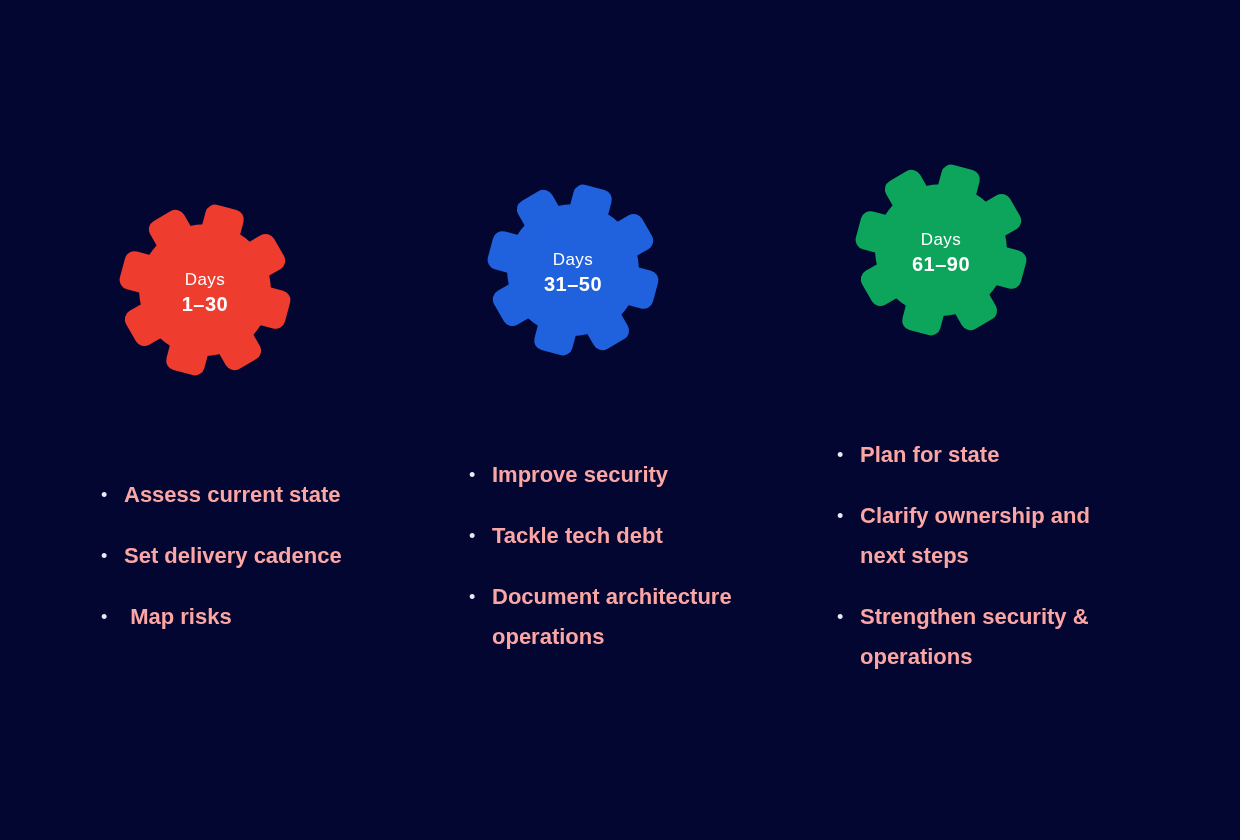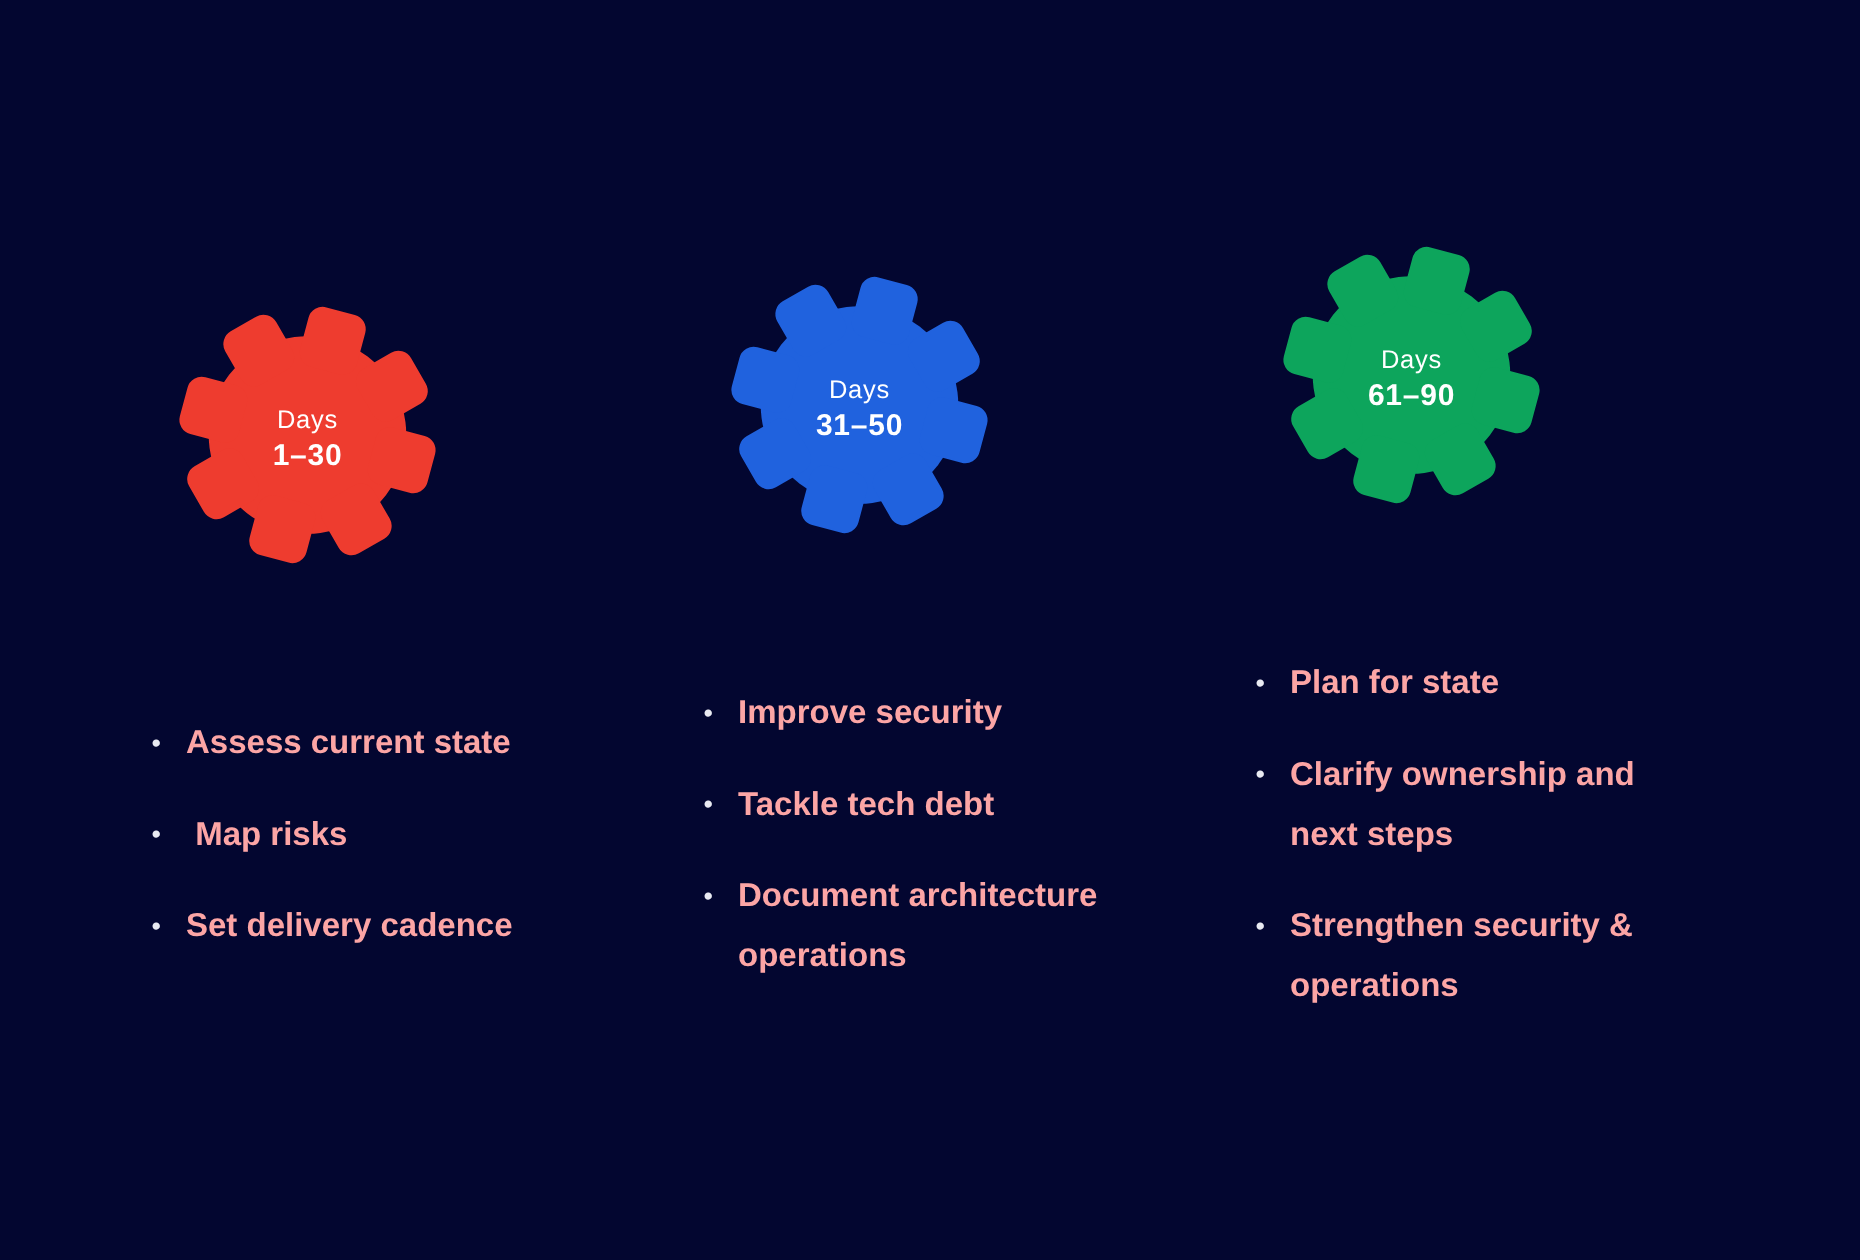--- a/index.html
+++ b/index.html
@@ -96,22 +96,22 @@
             <rect x="78" y="4" width="44" height="46" rx="11" transform="rotate(315 100 100)"></rect>
           </g>
         </svg>
         <div class="gear-label">
           <div class="gear-days">Days</div>
           <div class="gear-range">1–30</div>
         </div>
       </div>
       <ul class="bullets">
         <li><span>Assess current state</span></li>
+        <li><span>Set delivery cadence</span></li>
         <li><span> Map risks</span></li>
-        <li><span>Set delivery cadence</span></li>
       </ul>
     </div>
 
     <div class="column">
       <div class="gear-wrap">
         <svg class="gear-svg" viewBox="0 0 200 200" aria-hidden="true">
           <g transform="rotate(15 100 100)" fill="#2062de">
             <circle cx="100" cy="100" r="74"></circle>
             <rect x="78" y="4" width="44" height="46" rx="11" transform="rotate(0 100 100)"></rect>
             <rect x="78" y="4" width="44" height="46" rx="11" transform="rotate(45 100 100)"></rect>

